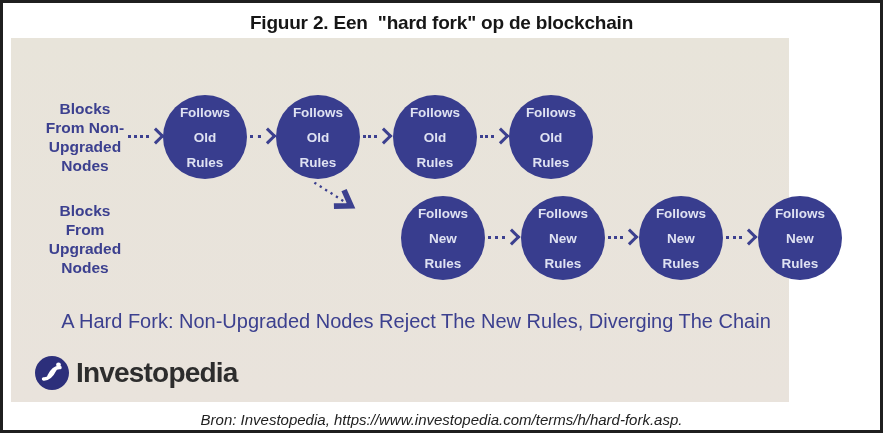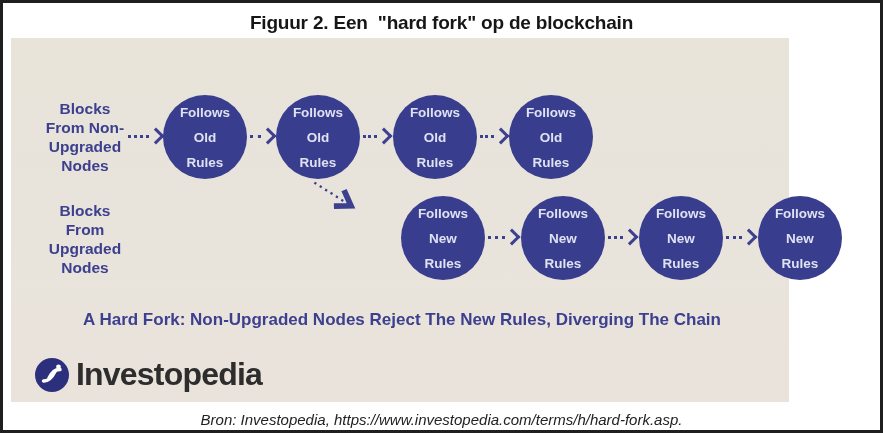--- a/index.html
+++ b/index.html
@@ -12,31 +12,31 @@
   .node{position:absolute;width:84px;height:84px;border-radius:50%;
         background:var(--node-fill,#383d8e);color:var(--node-text,#dfe2f2);
         display:flex;align-items:center;justify-content:center;text-align:center;
         font-weight:700;font-size:13.5px;line-height:25px;white-space:pre-line;}
   .rowlabel{position:absolute;width:104px;text-align:center;font-weight:700;
             font-size:15.5px;line-height:19px;color:var(--navy-text,#3c408f);white-space:pre-line;}
   .harrow{position:absolute;display:flex;align-items:center;height:12px;}
   .harrow .dots{flex:1;border-top:3px dotted var(--navy-text,#3c408f);margin-right:1px;}
   .harrow .chev{width:9px;height:9px;border-top:3px solid var(--navy-text,#3c408f);
                 border-right:3px solid var(--navy-text,#3c408f);transform:rotate(45deg);flex:none;}
-  .caption{position:absolute;top:272px;left:2px;width:100%;text-align:center;
-           font-weight:700;font-size:17px;color:var(--navy-text,#3c408f);}
+  .caption{position:absolute;top:272px;left:16px;width:100%;text-align:center;
+           font-weight:400;font-size:20px;color:var(--navy-text,#3c408f);}
   .overlay{position:absolute;left:0;top:0;width:100%;height:100%;pointer-events:none;}
   .overlay line{stroke:var(--navy-text,#3c408f);stroke-width:2.6;stroke-dasharray:2.5 4.5;fill:none;}
   .overlay .mchev{stroke:var(--navy-text,#3c408f);stroke-width:2.4;fill:none;}
   .logo{position:absolute;left:24px;top:318px;display:flex;align-items:center;gap:7px;}
   .logo-icon{width:34px;height:34px;display:block;}
   .logo-icon circle{fill:var(--logo-icon-fill,#2c2f7b);}
   .logo-icon .glyph{stroke:var(--logo-icon-glyph,#ffffff);stroke-width:3.4;fill:none;stroke-linecap:round;}
   .logo-icon .dot{fill:var(--logo-icon-glyph,#ffffff);}
-  .logo-text{font-size:32px;font-weight:600;color:var(--logo-text,#2d2d2d);letter-spacing:-0.8px;text-align:right;}
+  .logo-text{font-size:28px;font-weight:600;color:var(--logo-text,#2d2d2d);letter-spacing:-0.8px;text-align:right;}
   .source{position:absolute;bottom:2px;left:0;width:100%;text-align:center;
           font-style:italic;font-size:15px;color:var(--source-text,#222222);}
 </style>
 </head>
 <body>
 
 <div class="frame">
 
   <div class="title">Figuur 2. Een  "hard fork" op de blockchain</div>
 

